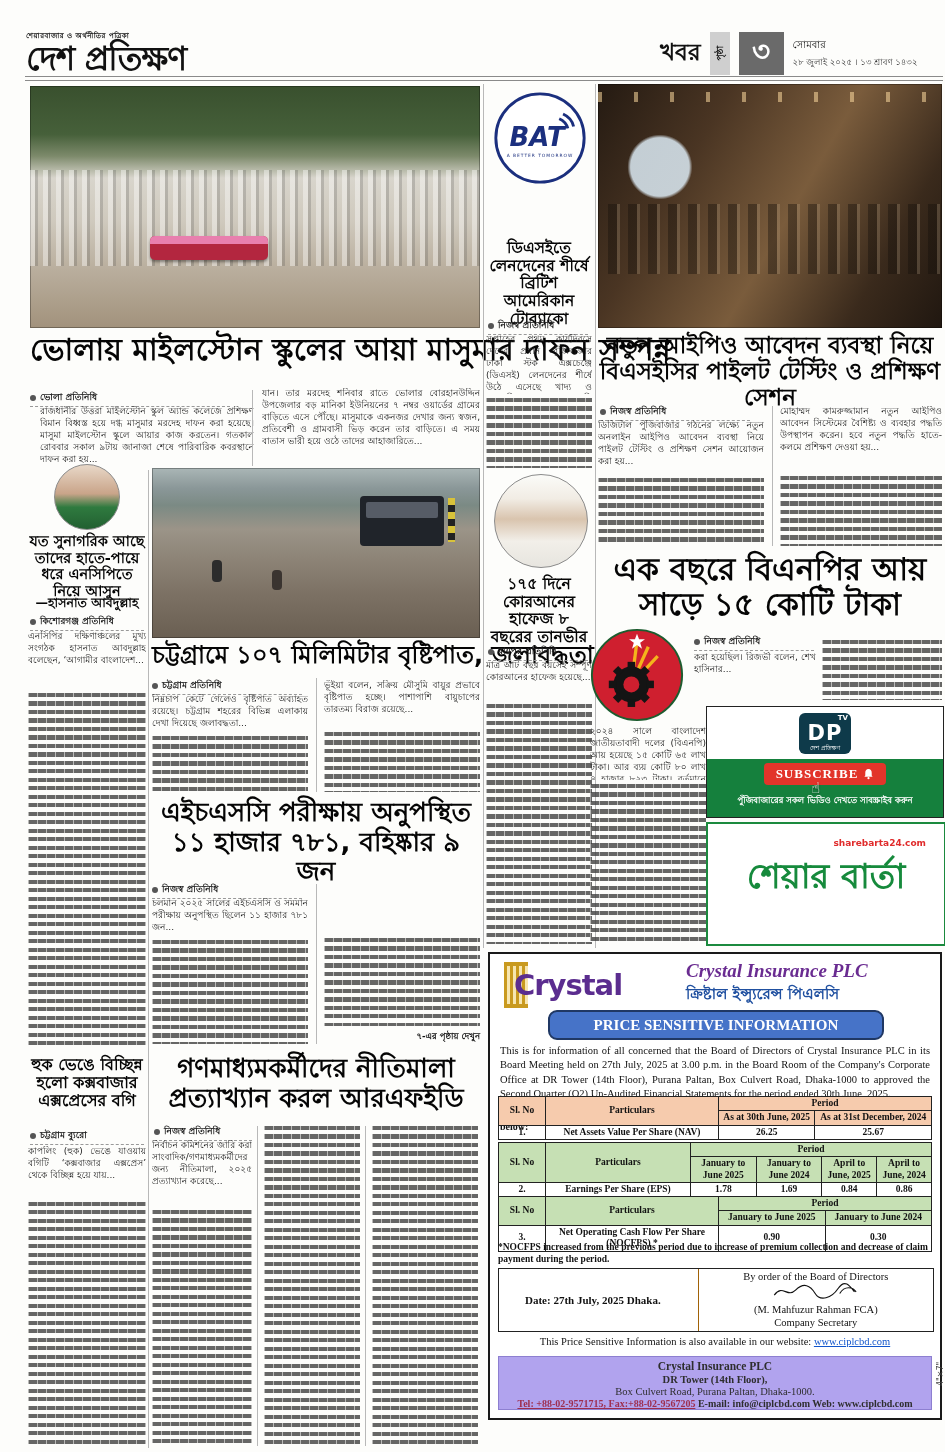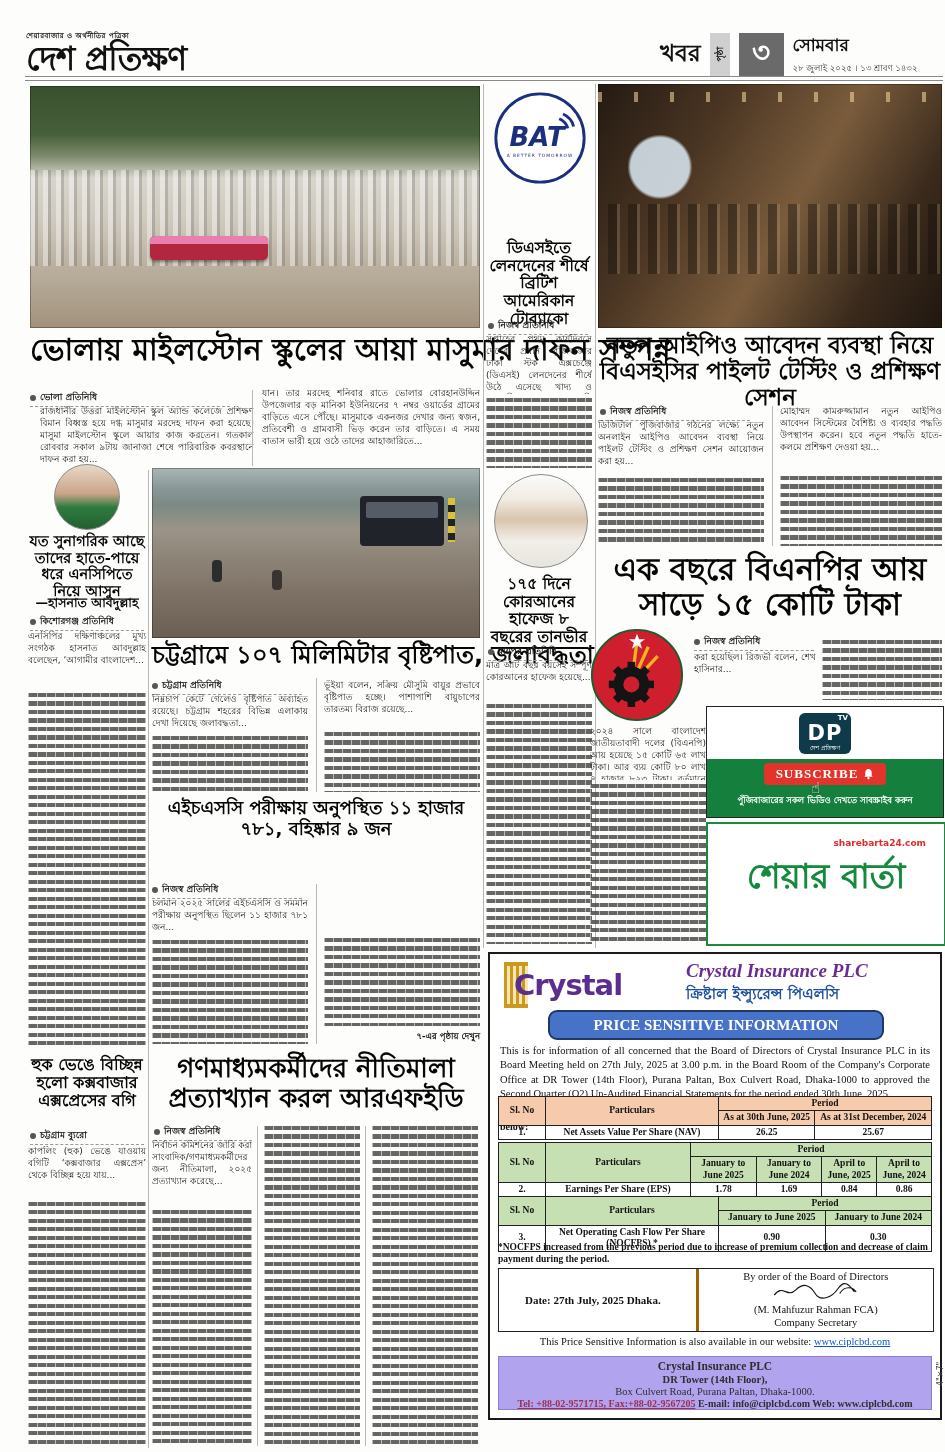--- a/index.html
+++ b/index.html
@@ -47,21 +47,21 @@
     <div style="font-size:33px;font-weight:800;line-height:1.05;letter-spacing:-1px;">দেশ প্রতিক্ষণ</div>
   </div>
 
   <div class="abs" style="left:660px;top:32px;display:flex;align-items:center;gap:9px;">
     <div style="font-size:23px;font-weight:800;">খবর</div>
     <div style="width:20px;height:43px;background:#cfcfcf;display:flex;align-items:center;justify-content:center;">
       <span style="writing-mode:vertical-rl;transform:rotate(180deg);font-size:9px;font-weight:700;">পৃষ্ঠা</span>
     </div>
     <div style="width:45px;height:43px;background:#6a6a6a;color:#fff;display:flex;align-items:center;justify-content:center;font-size:28px;font-weight:800;">৩</div>
     <div>
-      <div style="font-size:17px;font-weight:700;">সোমবার</div>
+      <div style="font-size:10px;font-weight:400;">সোমবার</div>
       <div style="font-size:8.5px;color:#333;margin-top:2px;">২৮ জুলাই ২০২৫ । ১৩ শ্রাবণ ১৪৩২</div>
     </div>
   </div>
 
   <div class="abs hr2" style="left:25px;top:76px;width:918px;"></div>
 
   <div class="abs ph" style="left:30px;top:86px;width:450px;height:242px;
        background:linear-gradient(180deg,#39502e 0%,#46603a 20%,#7d8a6b 29%,#d8d5cc 38%,#cfc9bd 56%,#b9ae9d 76%,#a2927c 100%);">
     <div class="abs" style="left:0;top:84px;width:100%;height:96px;opacity:.5;
          background:repeating-linear-gradient(90deg,rgba(255,255,255,.8) 0 5px,rgba(70,70,70,.45) 5px 8px,transparent 8px 13px);"></div>
@@ -100,21 +100,21 @@
     <div class="abs" style="left:296px;top:30px;width:7px;height:44px;background:repeating-linear-gradient(180deg,#d8c23a 0 7px,#222 7px 14px);"></div>
   </div>
   <div class="abs hl center" style="left:152px;top:642px;width:328px;font-size:24px;white-space:nowrap;">চট্টগ্রামে ১০৭ মিলিমিটার বৃষ্টিপাত, জলাবদ্ধতা</div>
   <div class="abs byline" style="left:152px;top:678px;width:150px;">চট্টগ্রাম প্রতিনিধি</div>
   <div class="abs snip" style="left:152px;top:694px;width:156px;height:38px;">নিম্নচাপ কেটে গেলেও বৃষ্টিপাত অব্যাহত রয়েছে। চট্টগ্রাম শহরের বিভিন্ন এলাকায় দেখা দিয়েছে জলাবদ্ধতা...</div>
   <div class="abs greek" style="left:152px;top:736px;width:156px;height:56px;"></div>
   <div class="abs vline" style="left:316px;top:678px;height:114px;"></div>
   <div class="abs snip" style="left:324px;top:680px;width:156px;height:48px;">ভূঁইয়া বলেন, সক্রিয় মৌসুমি বায়ুর প্রভাবে বৃষ্টিপাত হচ্ছে। পাশাপাশি বায়ুচাপের তারতম্য বিরাজ রয়েছে...</div>
   <div class="abs greek" style="left:324px;top:732px;width:156px;height:60px;"></div>
 
-  <div class="abs hl center" style="left:152px;top:798px;width:328px;font-size:18px;">এইচএসসি পরীক্ষায় অনুপস্থিত ১১ হাজার ৭৮১, বহিষ্কার ৯ জন</div>
+  <div class="abs hl center" style="left:152px;top:798px;width:328px;font-size:26px;">এইচএসসি পরীক্ষায় অনুপস্থিত ১১ হাজার ৭৮১, বহিষ্কার ৯ জন</div>
   <div class="abs byline" style="left:152px;top:882px;width:150px;">নিজস্ব প্রতিনিধি</div>
   <div class="abs snip" style="left:152px;top:898px;width:156px;height:38px;">চলমান ২০২৫ সালের এইচএসসি ও সমমান পরীক্ষায় অনুপস্থিত ছিলেন ১১ হাজার ৭৮১ জন...</div>
   <div class="abs greek" style="left:152px;top:940px;width:156px;height:104px;"></div>
   <div class="abs vline" style="left:316px;top:884px;height:160px;"></div>
   <div class="abs greek" style="left:324px;top:938px;width:156px;height:88px;"></div>
   <div class="abs cont-note" style="left:324px;top:1030px;width:156px;">৭-এর পৃষ্ঠায় দেখুন</div>
 
   <div class="abs hl center" style="left:152px;top:1054px;width:328px;font-size:26px;">গণমাধ্যমকর্মীদের নীতিমালা প্রত্যাখ্যান করল আরএফইডি</div>
   <div class="abs byline" style="left:154px;top:1124px;width:98px;">নিজস্ব প্রতিনিধি</div>
   <div class="abs snip" style="left:152px;top:1140px;width:100px;height:66px;">নির্বাচন কমিশনের জারি করা সাংবাদিক/গণমাধ্যমকর্মীদের জন্য নীতিমালা, ২০২৫ প্রত্যাখ্যান করেছে...</div>
@@ -304,21 +304,21 @@
           <td>0.90</td>
           <td>0.30</td>
         </tr>
       </tbody>
         </table>
     </div>
 
     <div class="abs serif" style="left:8px;top:288px;width:434px;font-size:9.5px;font-weight:700;line-height:1.25;">*NOCFPS increased from the previous period due to increase of premium collection and decrease of claim payment during the period.</div>
 
     <div class="abs" style="left:8px;top:314px;width:434px;height:62px;border:1px solid #222;display:flex;">
-      <div class="serif" style="flex:0 0 46%;border-right:3px solid #a16207;display:flex;align-items:center;padding-left:26px;font-size:11px;font-weight:700;box-sizing:border-box;">Date: 27th July, 2025 Dhaka.</div>
+      <div class="serif" style="flex:0 0 46%;border-right:1px solid #a16207;display:flex;align-items:center;padding-left:26px;font-size:11px;font-weight:700;box-sizing:border-box;">Date: 27th July, 2025 Dhaka.</div>
       <div style="flex:1;text-align:center;padding-top:2px;">
         <div class="serif" style="font-size:10.5px;">By order of the Board of Directors</div>
         <svg width="110" height="18" viewBox="0 0 110 22">
           <path d="M4 16 C14 2 20 20 30 10 S48 4 54 14 S74 20 82 8 S96 4 102 12 M84 14 c6 -10 16 -8 20 -2" stroke="#111" fill="none" stroke-width="1.4"></path>
         </svg>
         <div class="serif" style="font-size:10.5px;line-height:1.2;">(M. Mahfuzur Rahman FCA)</div>
         <div class="serif" style="font-size:10.5px;line-height:1.2;">Company Secretary</div>
       </div>
     </div>
 

